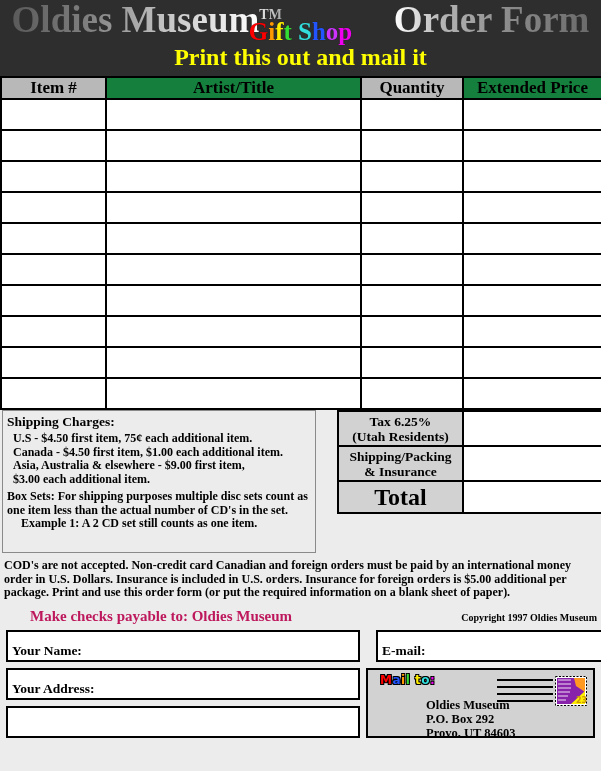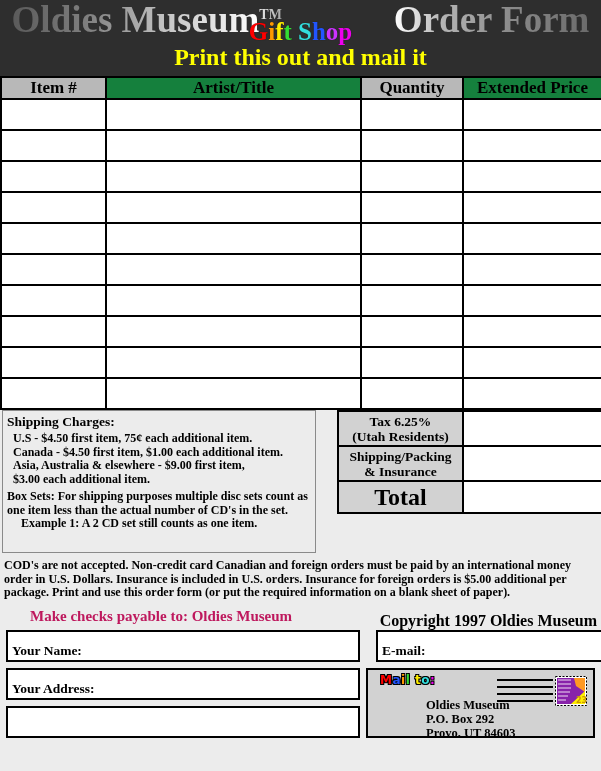--- a/index.html
+++ b/index.html
@@ -177,21 +177,21 @@
     margin-top: 8px;
   }
   .checks {
     position: absolute; left: 6px; top: 0;
     font-family: "Liberation Serif", serif;
     font-size: 15px; font-weight: bold; color: #be185d; margin-left: 24px;
   }
   .copyright {
     position: absolute; right: 4px; top: 4px;
     font-family: "Liberation Serif", serif;
-    font-size: 16px; font-weight: bold; color: #000;
+    font-size: 10px; font-weight: bold; color: #000;
   }
 
   .fields { position: relative; width: 601px; height: 116px; }
   .fbox {
     position: absolute;
     background: #fff;
     border: 2px solid #000;
   }
   .flabel {
     position: absolute;

